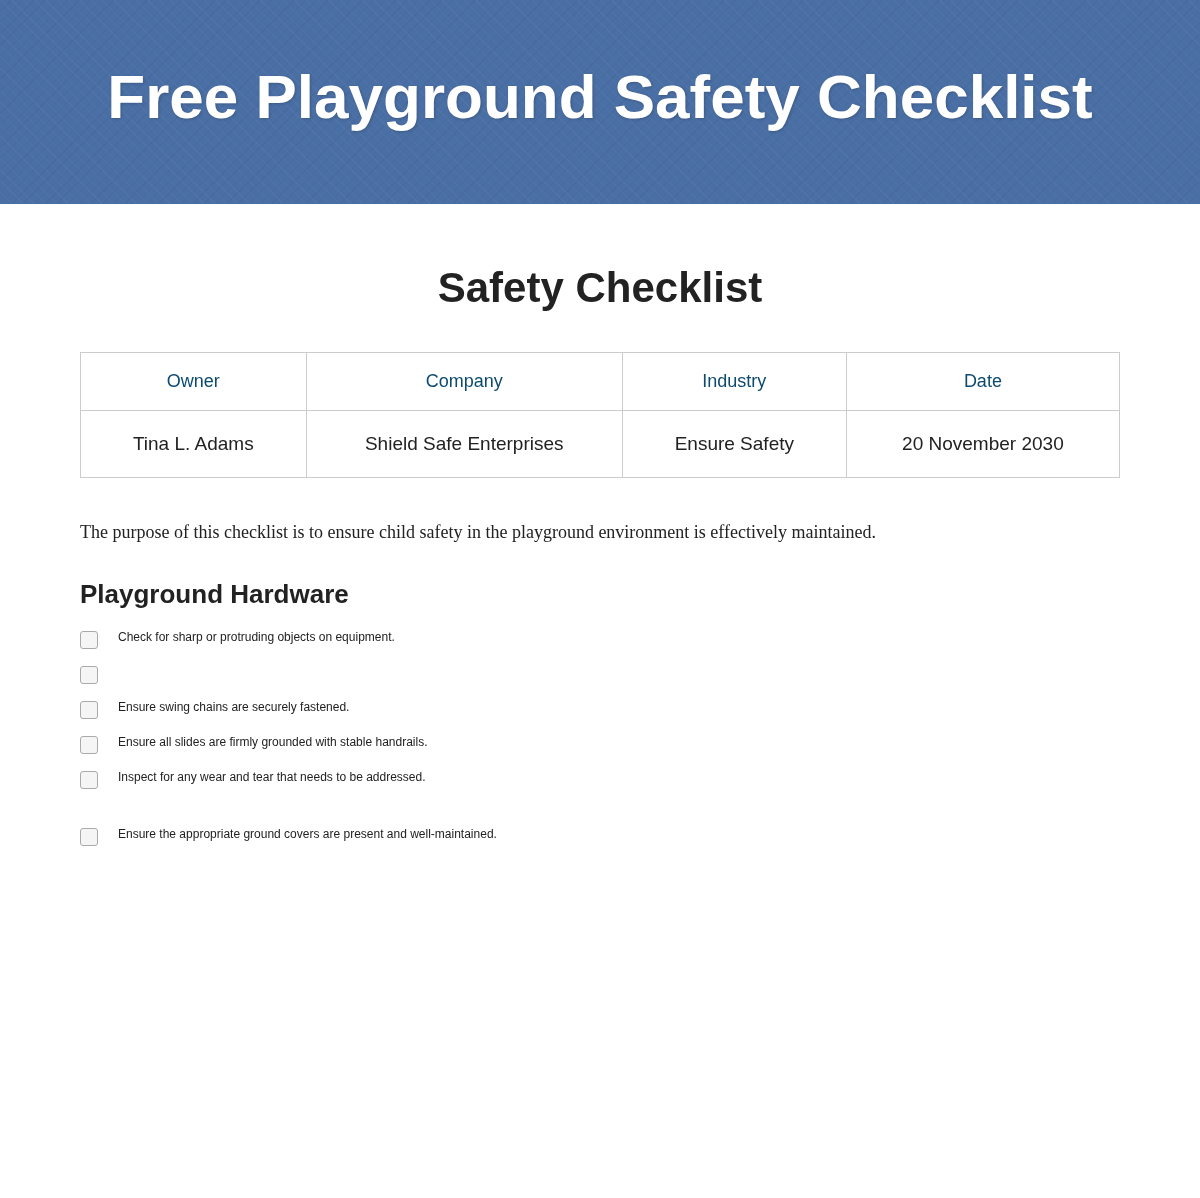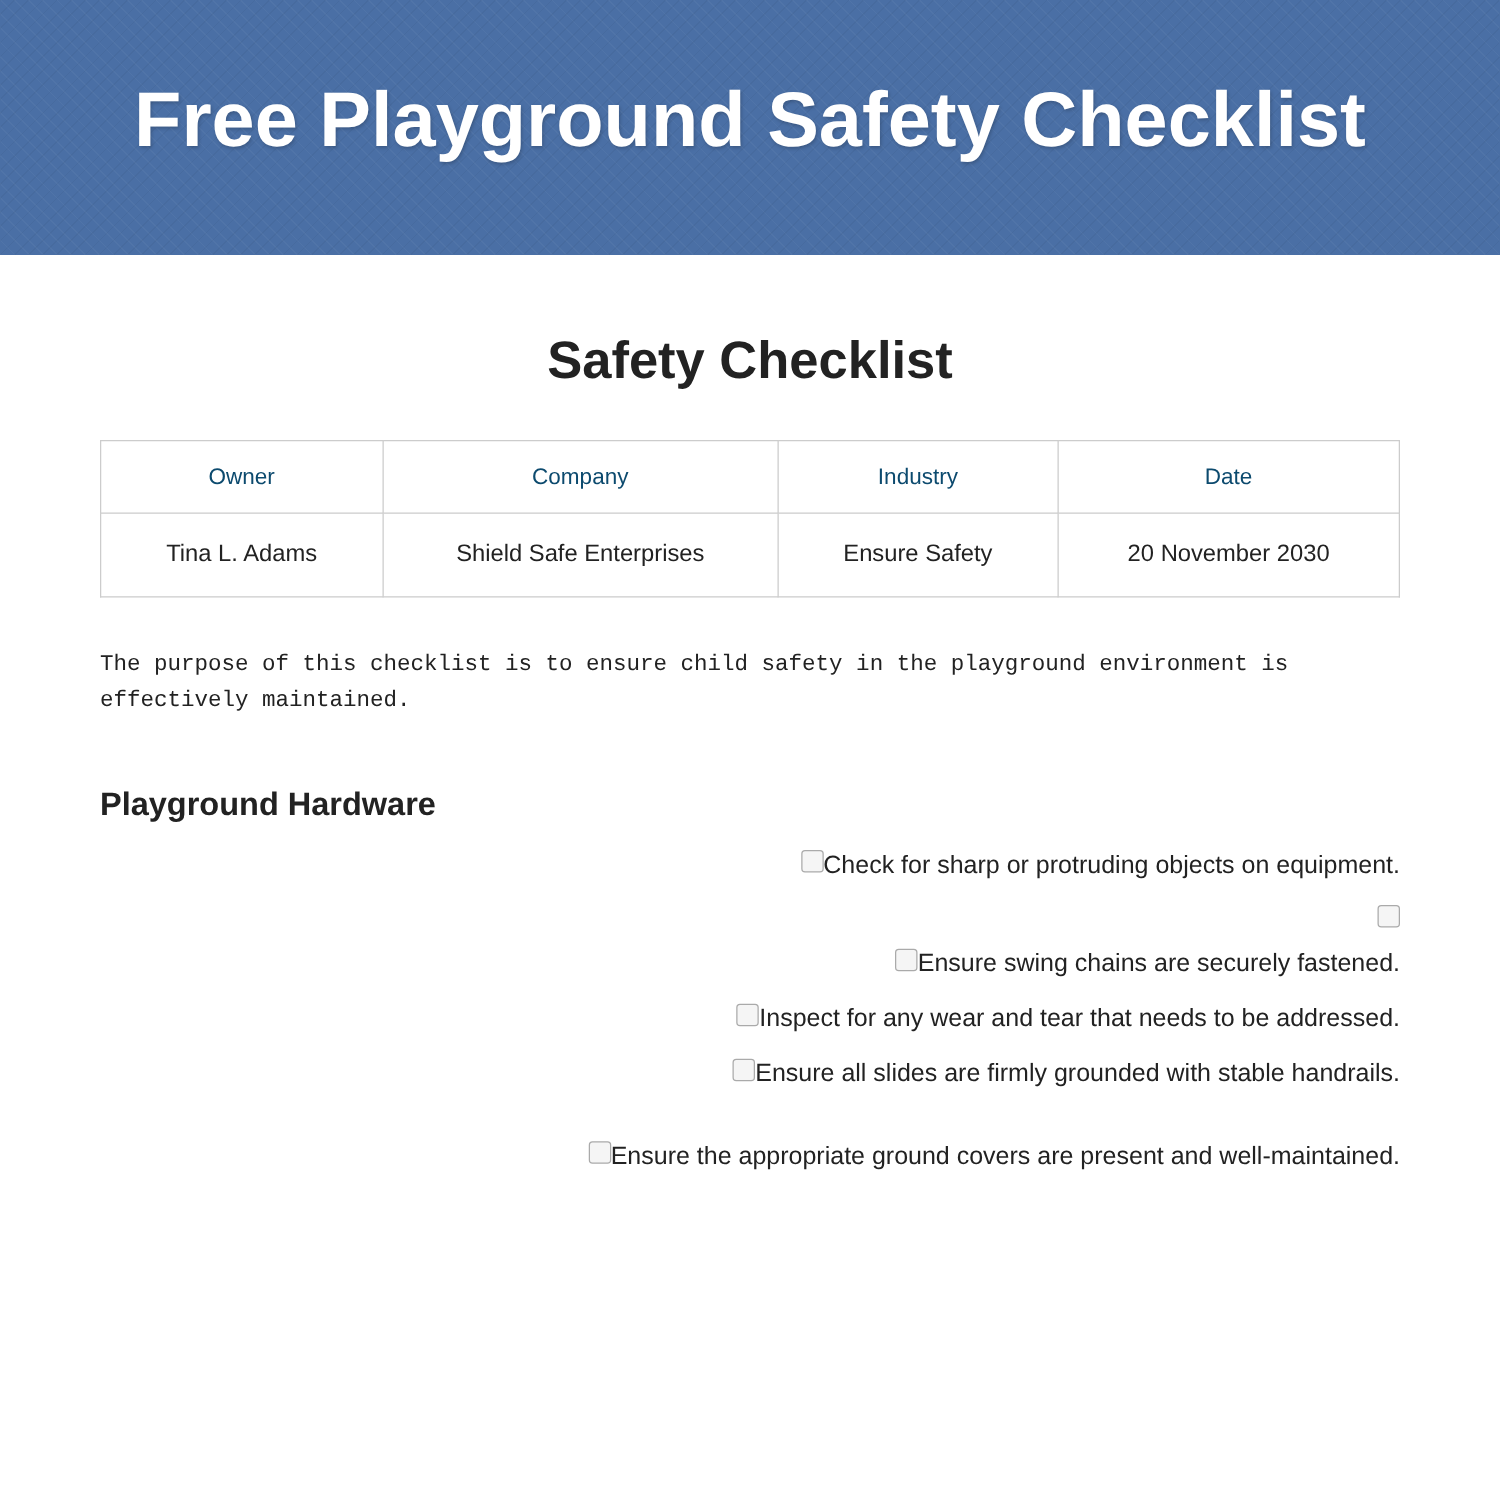--- a/index.html
+++ b/index.html
@@ -82,47 +82,46 @@
       font-size: 19px;
       font-family: Arial, sans-serif;
       border: 1px solid #ccc;
       vertical-align: middle;
       margin-left: 48px;
     }
 
     .purpose-text {
       font-size: 18px;
       line-height: 1.6;
-      margin-bottom: 52px;
-      font-family: Liberation Mono, monospace;
+      margin-bottom: 32px;
+      font-family: Liberation Serif, serif;
     }
 
     .section-heading {
       font-size: 26px;
       font-weight: 700;
       font-family: Arial, sans-serif;
       margin-bottom: 18px;
       margin-top: 10px;
     }
 
     .checklist {
       list-style: none;
       margin-bottom: 36px;
       padding-left: 0;
     }
 
     .checklist li {
       display: flex;
       align-items: flex-start;
-      gap: 0;
-      font-size: 20px;
+      gap: 20px;
+      font-size: 12px;
       font-family: Arial, sans-serif;
       margin-bottom: 14px;
       line-height: 1.5;
-      justify-content: flex-end;
     }
 
     .checkbox-icon {
       width: 18px;
       height: 18px;
       min-width: 18px;
       border: 1.5px solid #aaa;
       border-radius: 3px;
       background: #f5f5f5;
       display: inline-block;
@@ -170,25 +169,25 @@
         </li>
         <li>
           <span class="checkbox-icon"></span>
         </li>
         <li>
           <span class="checkbox-icon"></span>
           <span>Ensure swing chains are securely fastened.</span>
         </li>
         <li>
           <span class="checkbox-icon"></span>
-          <span>Inspect for any wear and tear that needs to be addressed.</span>
+          <span>Ensure all slides are firmly grounded with stable handrails.</span>
         </li>
         <li>
           <span class="checkbox-icon"></span>
-          <span>Ensure all slides are firmly grounded with stable handrails.</span>
+          <span>Inspect for any wear and tear that needs to be addressed.</span>
         </li>
       </ul>
       <ul class="checklist">
         <li>
           <span class="checkbox-icon"></span>
           <span>Ensure the appropriate ground covers are present and well-maintained.</span>
         </li>
       </ul>
     </div>
 

